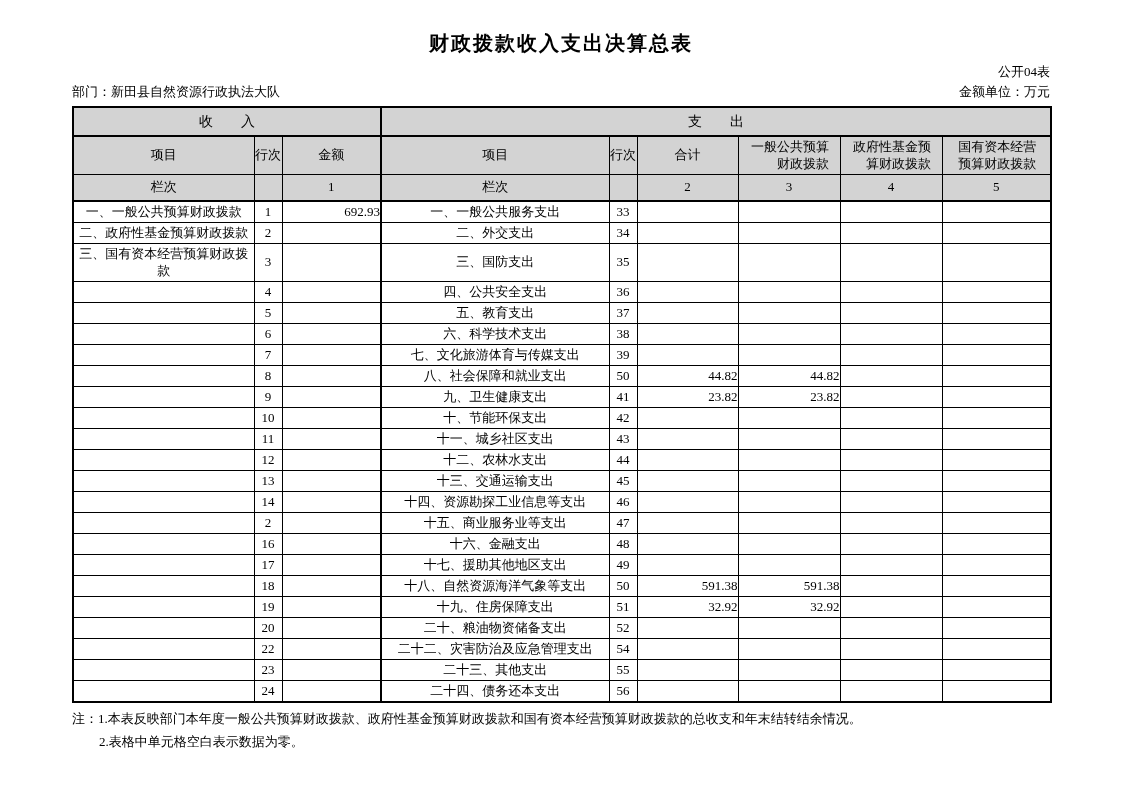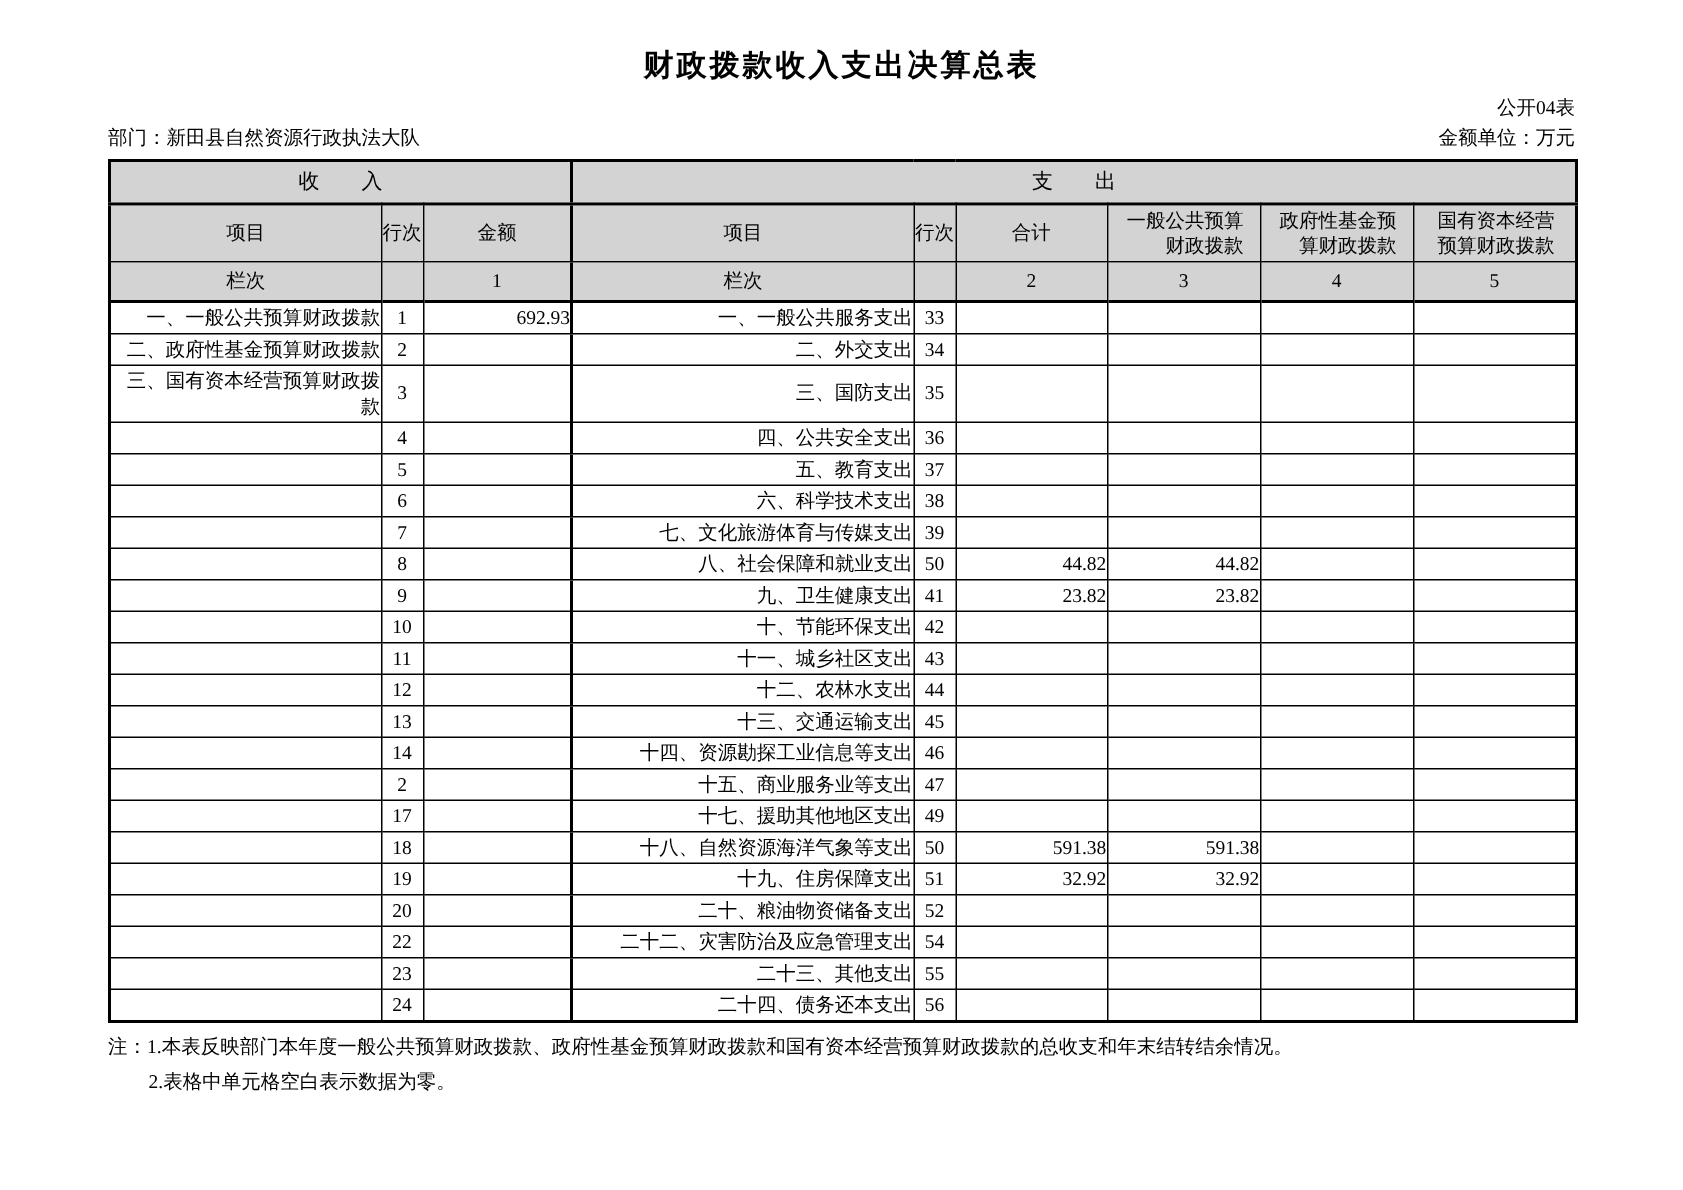--- a/index.html
+++ b/index.html
@@ -34,21 +34,21 @@
     vertical-align:middle; overflow:hidden;
     line-height:1.25;
   }
   .fin thead th { background:#d3d3d3; font-weight:normal; }
   .fin tr.hrow1 th { height:27px; font-size:14px; border-bottom:2px solid #000; }
   .fin tr.hrow2 th { height:37px; }
   .fin tr.hrow3 th { height:25px; border-bottom:2px solid #000; }
   .fin tbody td { height:20px; background:#fff; }
   .fin tr.tall td { height:37px; }
   .div-l { border-left:2px solid #000 !important; }
-  .item { text-align:right; padding-left:1px; padding-right:1px; }
+  .item { text-align:center; padding-left:1px; padding-right:1px; }
   .num  { text-align:right; padding-right:1px; }
   .ctr  { text-align:center; }
   .wrap6 {
     display:inline-block; width:6.15em;
     word-break:break-all; text-align:right; line-height:1.3;
     vertical-align:middle;
   }
   .notes { margin:5px 0 0 72px; font-size:13px; line-height:1.75; }
   .notes .note2 { padding-left:27px; }
 </style>
@@ -267,20 +267,31 @@
           <td class="num"></td>
           <td class="item div-l">十五、商业服务业等支出</td>
           <td class="ctr">47</td>
           <td class="num"></td>
           <td class="num"></td>
           <td class="num"></td>
           <td class="num"></td>
         </tr>
         <tr>
           <td class="item"></td>
+          <td class="ctr">16</td>
+          <td class="num"></td>
+          <td class="item div-l">十六、金融支出</td>
+          <td class="ctr">48</td>
+          <td class="num"></td>
+          <td class="num"></td>
+          <td class="num"></td>
+          <td class="num"></td>
+        </tr>
+        <tr>
+          <td class="item"></td>
           <td class="ctr">17</td>
           <td class="num"></td>
           <td class="item div-l">十七、援助其他地区支出</td>
           <td class="ctr">49</td>
           <td class="num"></td>
           <td class="num"></td>
           <td class="num"></td>
           <td class="num"></td>
         </tr>
         <tr>

